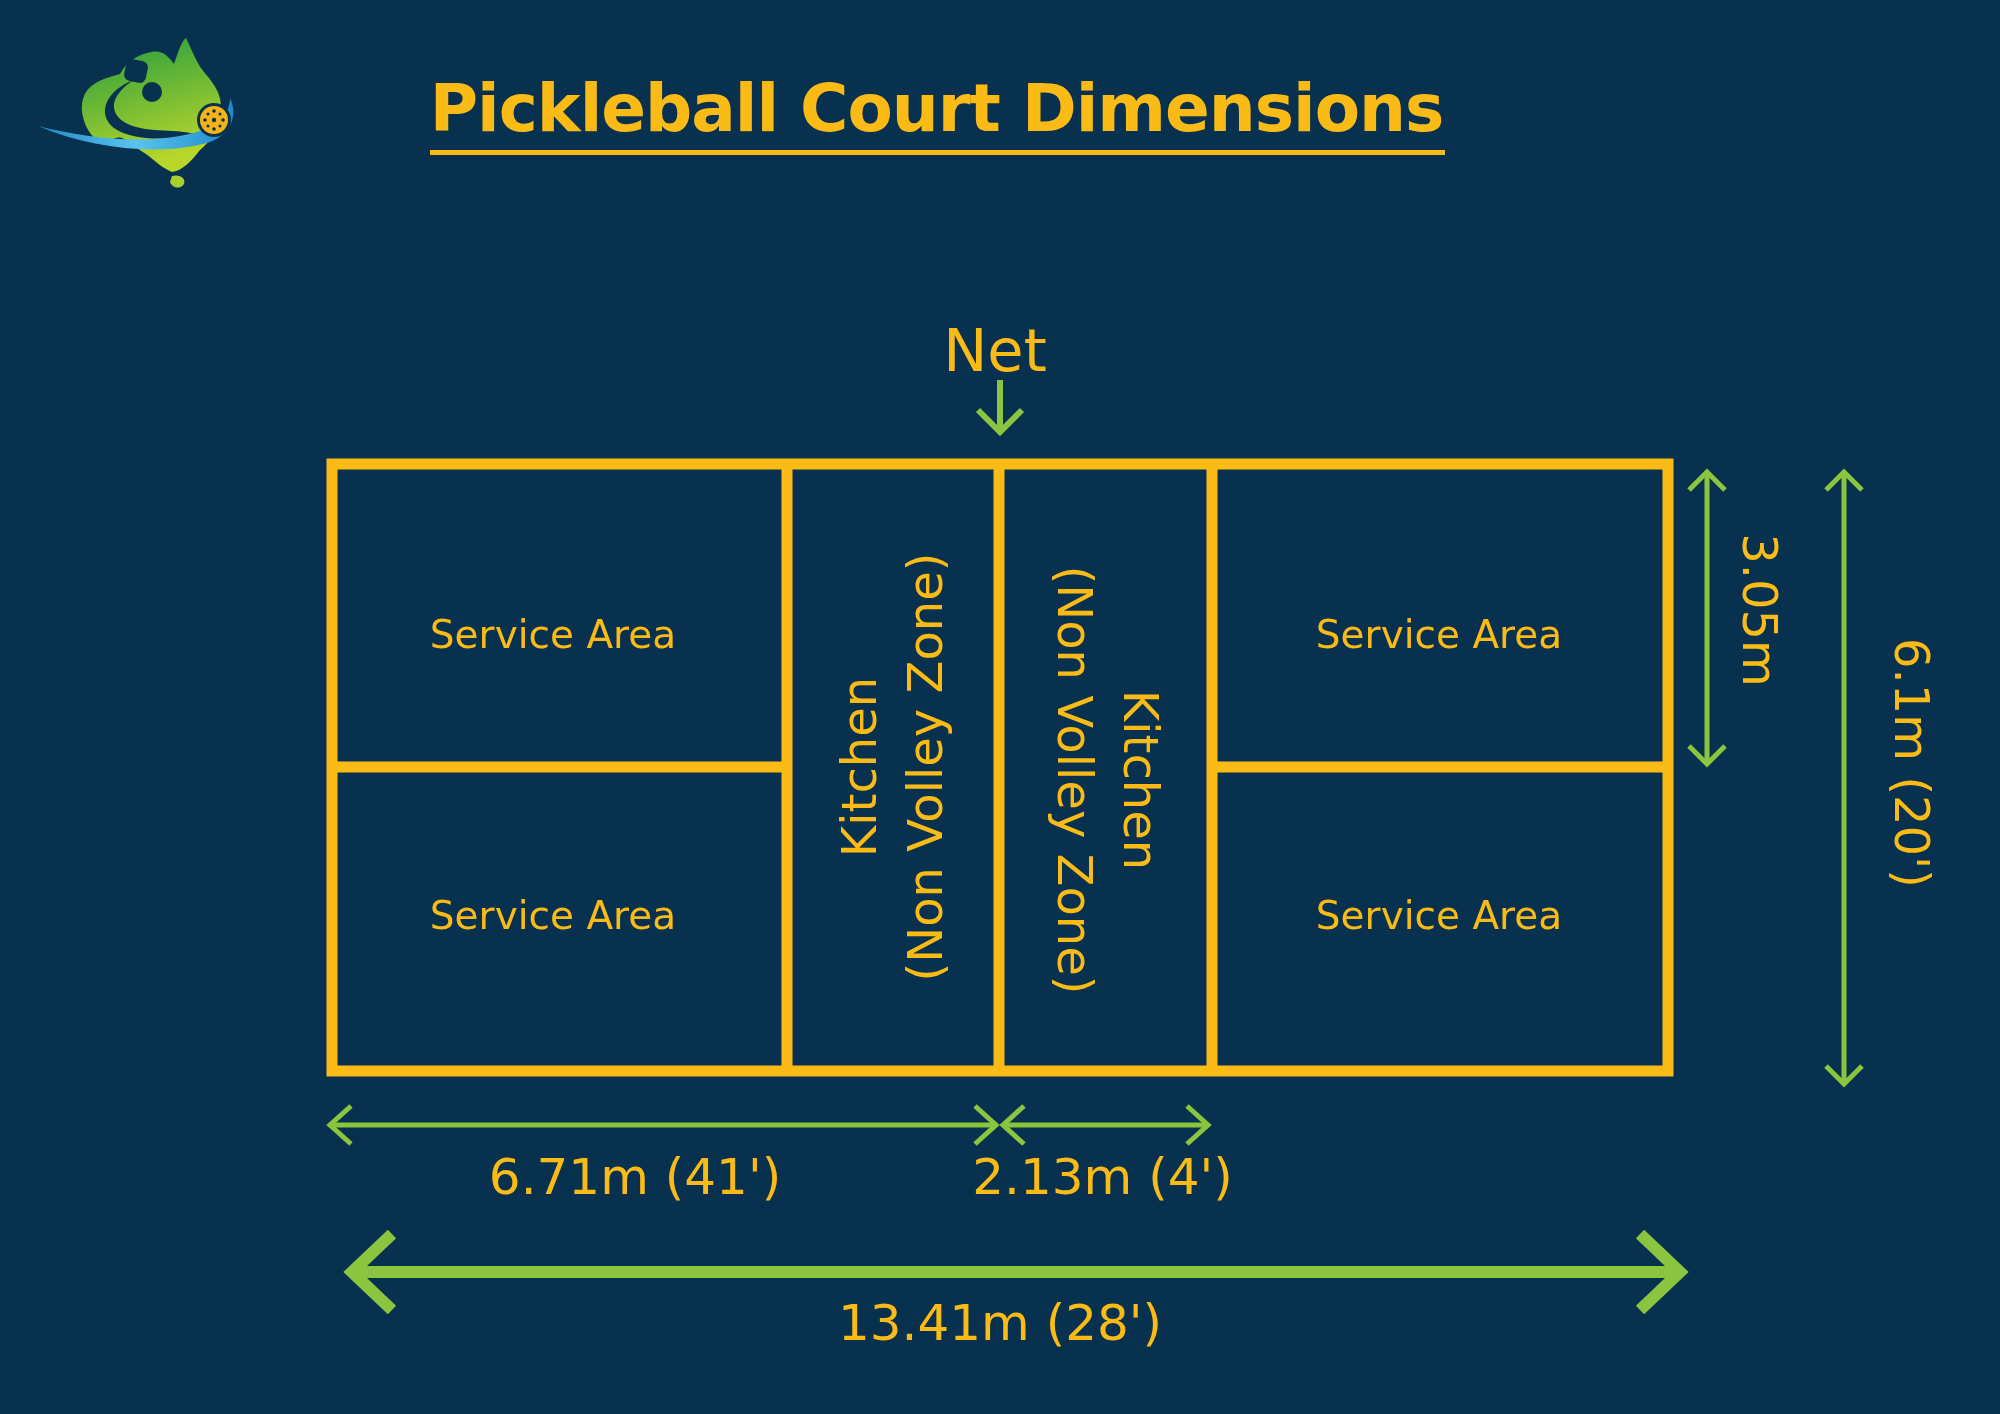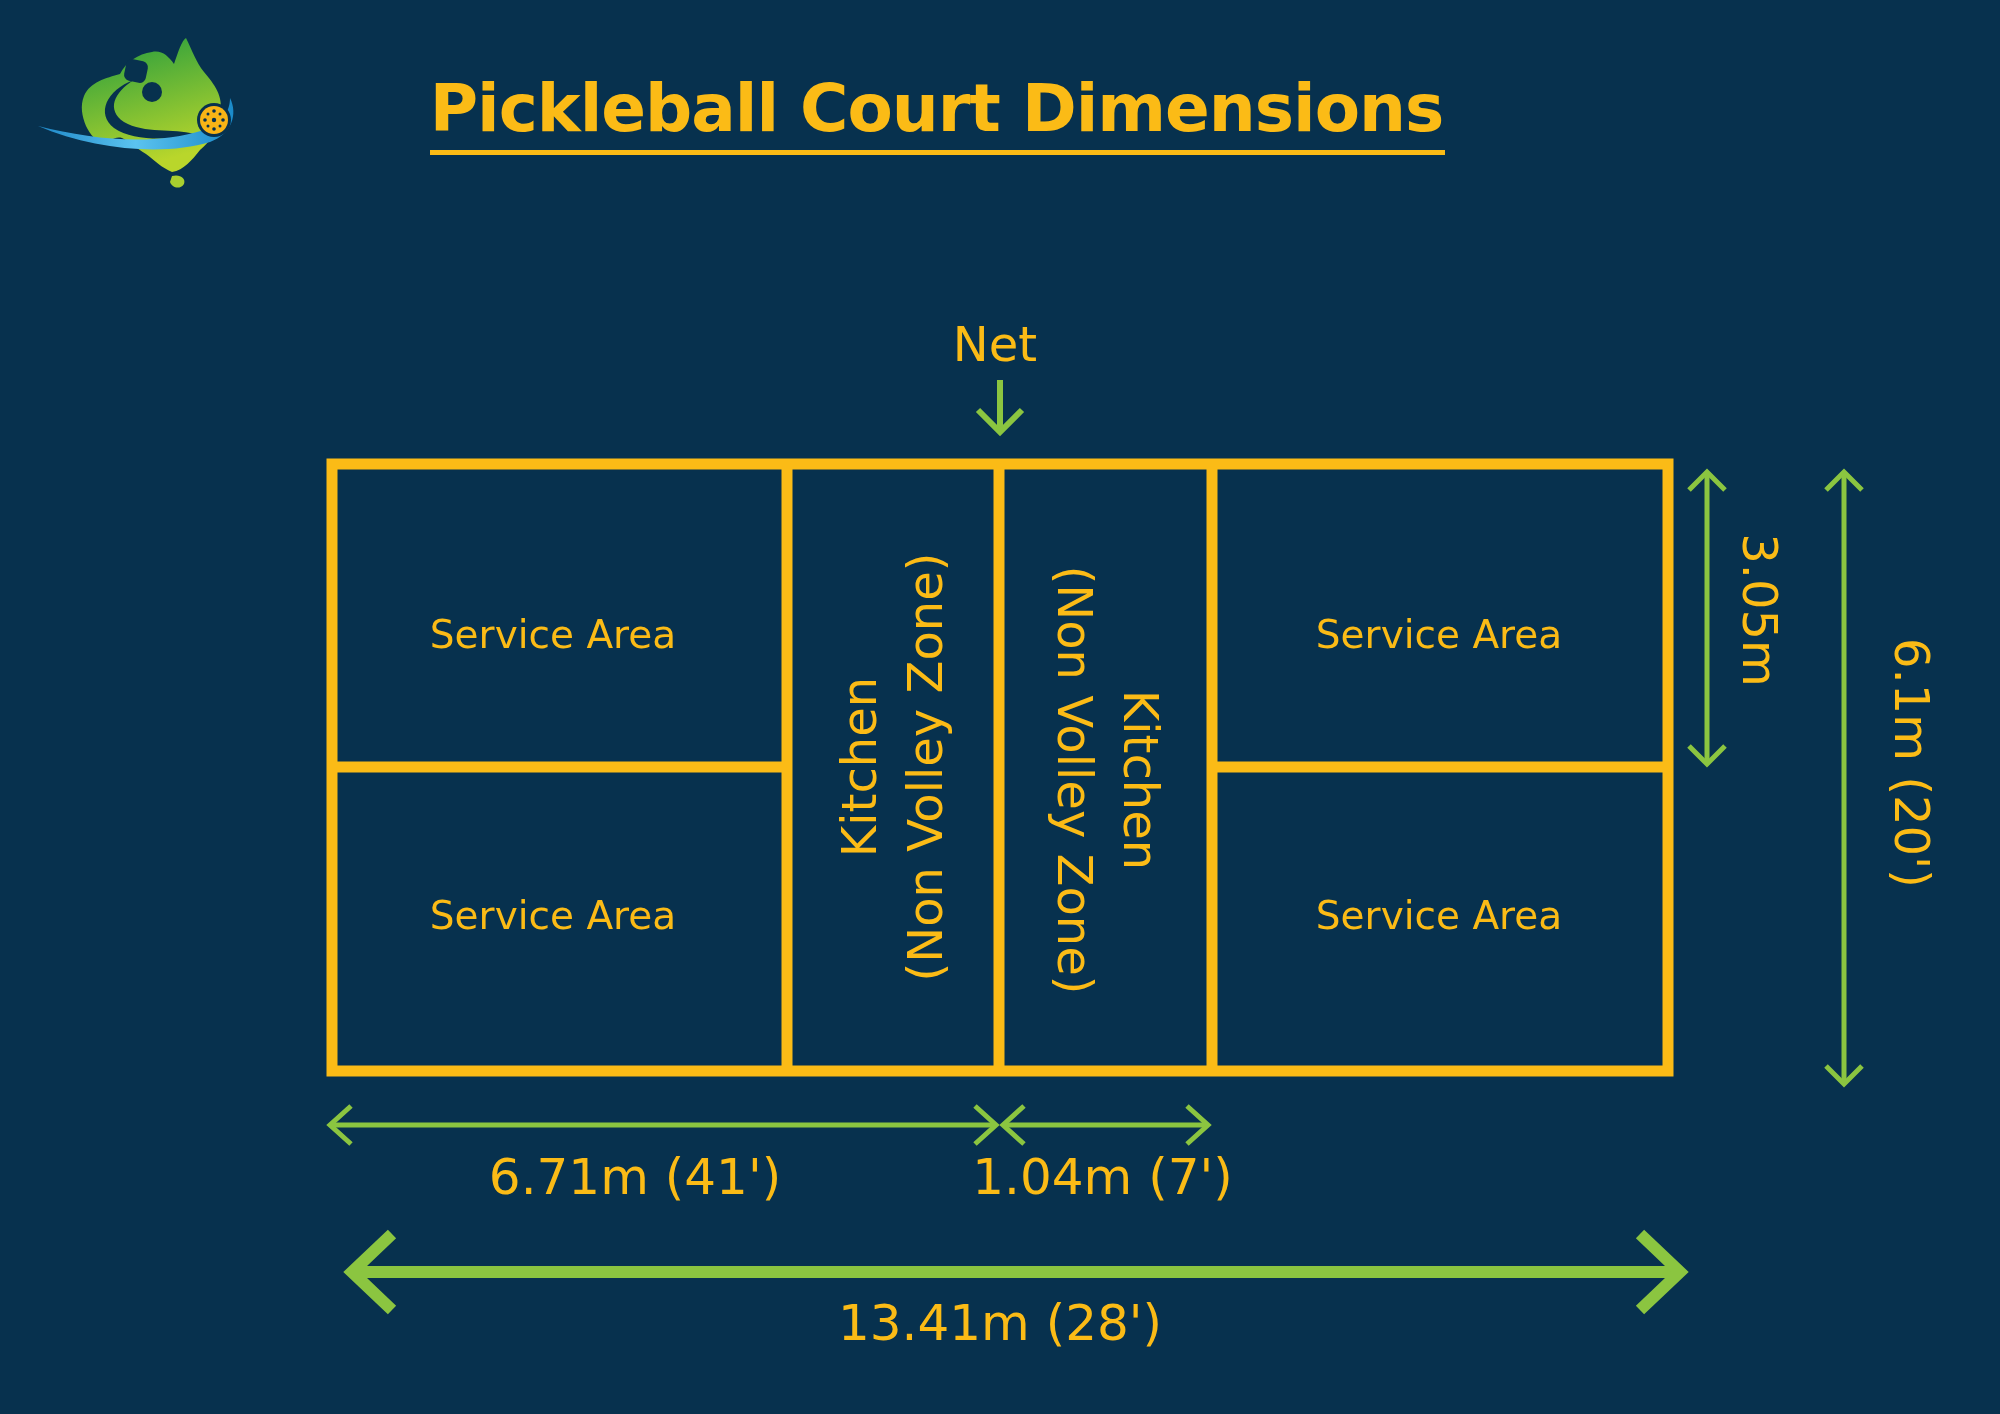--- a/index.html
+++ b/index.html
@@ -24,21 +24,21 @@
     line-height: 82px;
     padding: 0 2px 0 0;
   }
   .logo { left: 34px; top: 30px; width: 210px; height: 160px; }
   .label {
     color: #fbbb16;
     font-family: "DejaVu Sans", sans-serif;
     white-space: nowrap;
     text-align: center;
   }
-  .net-label { left: 900px; width: 190px; top: 316px; font-size: 48px; }
+  .net-label { left: 900px; width: 190px; top: 316px; font-size: 59px; }
   .svc { font-size: 39px; width: 420px; }
   .svc-tl { left: 343px; top: 612px; }
   .svc-bl { left: 343px; top: 893px; }
   .svc-tr { left: 1229px; top: 612px; }
   .svc-br { left: 1229px; top: 893px; }
   .kitchen {
     font-size: 48px; line-height: 66px; width: 500px;
   }
   .kitchen-left { left: 642px; top: 701px; transform: rotate(-90deg); }
   .kitchen-right { left: 858px; top: 714px; transform: rotate(90deg); }
@@ -150,16 +150,16 @@
 <div class="abs label kitchen kitchen-left">
   <div>Kitchen</div>
   <div>(Non Volley Zone)</div>
 </div>
 <div class="abs label kitchen kitchen-right">
   <div>Kitchen</div>
   <div>(Non Volley Zone)</div>
 </div>
 
 <div class="abs label dim dim-671">6.71m (41')</div>
-<div class="abs label dim dim-213">1.04m (7')</div>
+<div class="abs label dim dim-213">2.13m (4')</div>
 <div class="abs label dim dim-1341">13.41m (28')</div>
 <div class="abs label dim-305">3.05m</div>
 <div class="abs label dim-61">6.1m (20')</div>
 
 </body></html>

